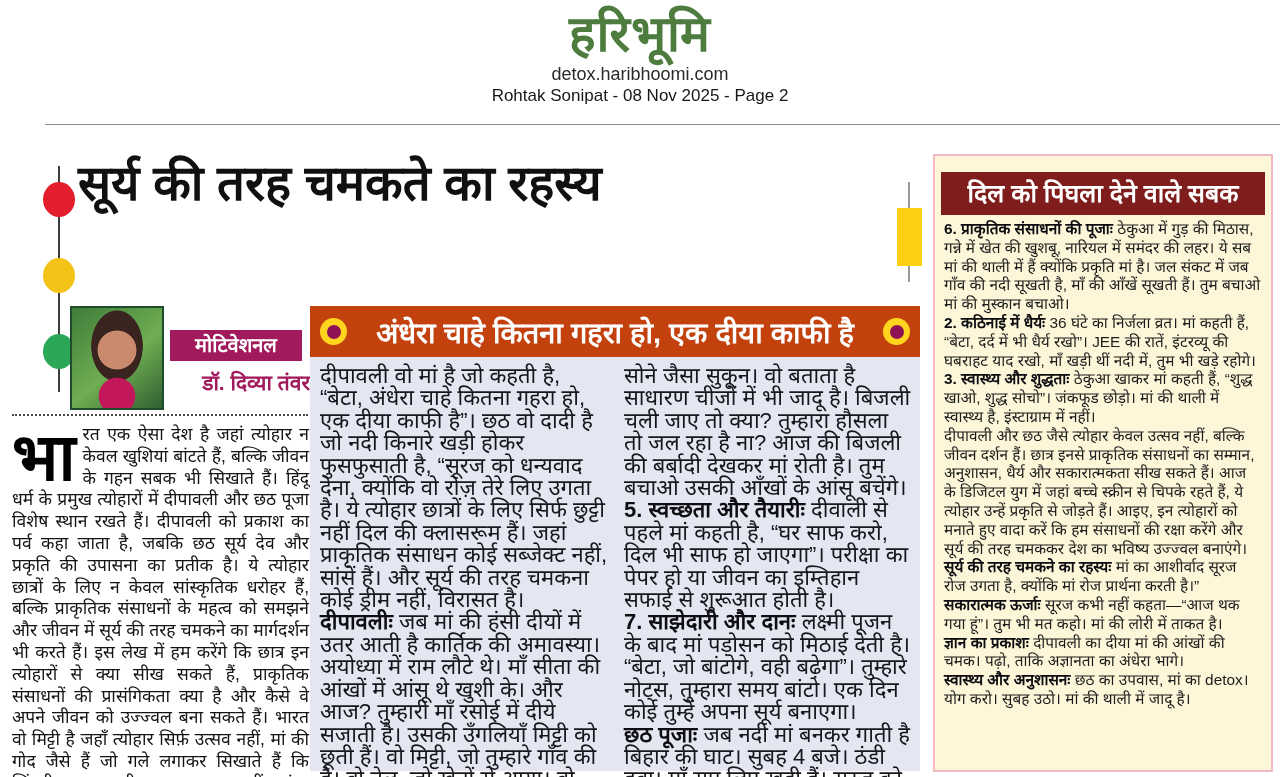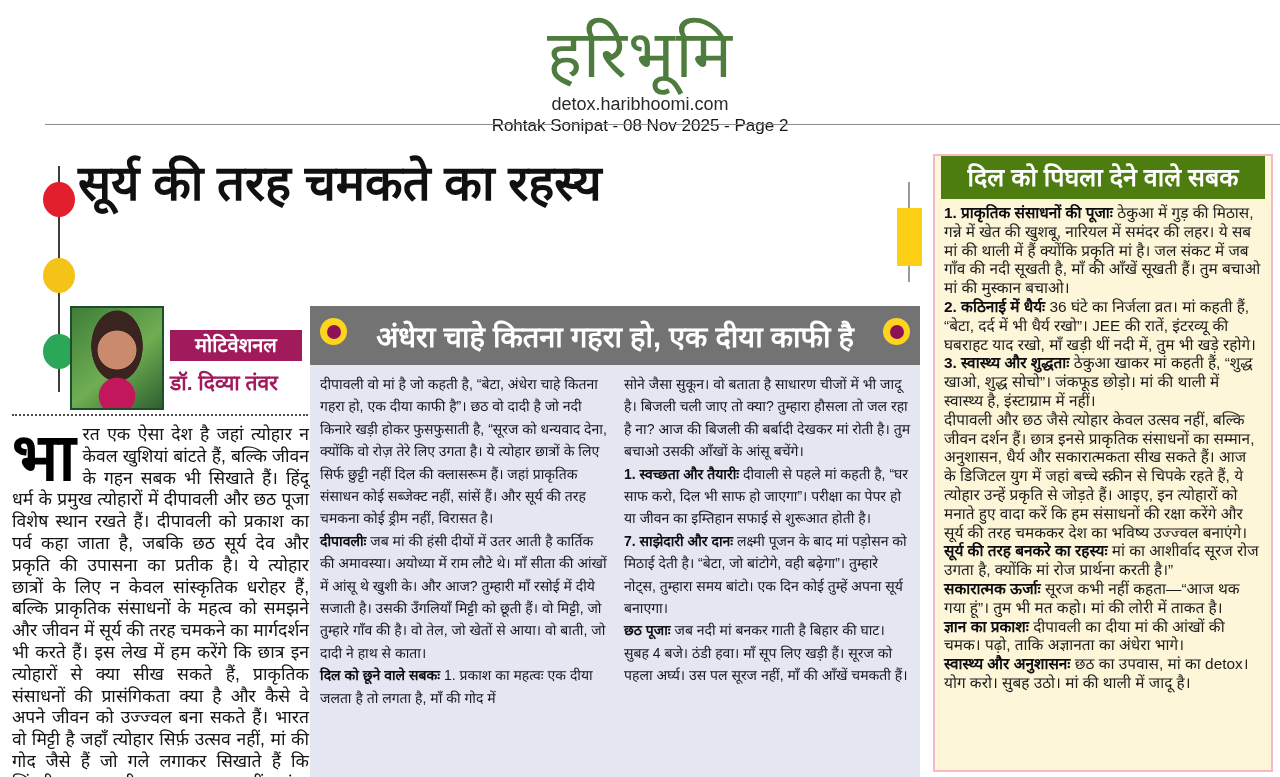--- a/index.html
+++ b/index.html
@@ -3,21 +3,21 @@
 <meta charset="utf-8">
 <style>
   html,body { margin:0; padding:0; background:#fff; }
   .page {
     position:relative; width:1280px; height:777px; background:#ffffff;
     font-family:"Liberation Sans","DejaVu Sans",sans-serif; overflow:hidden; color:#111;
   }
 
   
   .masthead { position:absolute; top:0; left:0; width:100%; text-align:center; }
-  .logo { margin-top:18px; font-size:66px; font-weight:400; color:#4d7c3e; line-height:1.12; letter-spacing:1px; }
+  .logo { margin-top:6px; font-size:50px; font-weight:700; color:#4d7c3e; line-height:1.12; letter-spacing:1px; }
   .site { font-size:18px; color:#2a2a2a; margin-top:2px; }
   .edition { font-size:17px; color:#171717; margin-top:1px; }
   .masthead-rule { position:absolute; top:124px; left:45px; right:0; height:0; border-top:1.5px solid #8d8d8d; }
 
   
   .rail { position:absolute; left:40px; top:166px; width:38px; height:226px; }
   .rail-line { position:absolute; left:18px; top:0; bottom:0; width:2px; background:#3c3c3c; }
   .dot { position:absolute; left:3px; width:32px; height:35px; border-radius:50%; }
   .dot-red { top:16px; background:#e41f2d; }
   .dot-yellow { top:92px; background:#f3c317; }
@@ -35,42 +35,42 @@
   .author { position:absolute; left:70px; top:306px; width:204px; height:110px; }
   .author-photo {
     position:absolute; left:0; top:0; width:94px; height:104px; border:2px solid #1d4d2b; box-sizing:border-box;
     background:
       radial-gradient(circle at 50% 88%, #c2185b 0 18%, transparent 19%),
       radial-gradient(circle at 50% 42%, #c98a6d 0 26%, transparent 27%),
       radial-gradient(ellipse at 50% 38%, #3a2420 0 40%, transparent 41%),
       linear-gradient(140deg,#3f7d3a,#6fae52 55%,#2f5f31);
   }
   .author-tag { position:absolute; left:100px; top:24px; width:132px; height:31px; background:#a01a5c; color:#fff; font-weight:bold; font-size:20px; text-align:center; line-height:31px; }
-  .author-name { position:absolute; left:100px; top:62px; width:140px; color:#a01a5c; font-weight:bold; font-size:21px; text-align:left; }
+  .author-name { position:absolute; left:100px; top:62px; width:140px; color:#a01a5c; font-weight:bold; font-size:21px; text-align:right; }
   .dotted-rule { position:absolute; left:12px; top:414px; width:296px; border-top:2px dotted #4a4a4a; }
 
   
   .intro { position:absolute; left:12px; top:424px; width:297px; font-size:17.5px; line-height:21.8px; text-align:justify; color:#141414; }
   .dropcap { float:left; font-size:66px; line-height:56px; font-weight:800; margin:5px 7px 0 0; color:#000; }
 
   
   .feature { position:absolute; left:310px; top:306px; width:610px; height:465px; }
-  .feature-head { position:relative; height:59px; background:#737373; display:flex; align-items:center; justify-content:center; }
+  .feature-head { position:relative; height:51px; background:#c2410c; display:flex; align-items:center; justify-content:center; }
   .feature-title { color:#ffffff; font-weight:bold; font-size:29px; }
   .orn { position:absolute; top:12px; width:27px; height:27px; border-radius:50%; background:#ffd41e; display:flex; }
   .orn-left { left:10px; } .orn-right { right:10px; }
   .orn-dot { width:14px; height:14px; border-radius:50%; background:#8e1055; margin:auto; }
   .feature-body { background:#e4e7f1; height:414px; box-sizing:border-box; display:flex; gap:16px; padding:8px 8px 6px 10px; }
-  .fcol { width:50%; font-size:14px; line-height:22.4px; color:#16161c; }
+  .fcol { width:50%; font-size:22px; line-height:22.4px; color:#16161c; }
   .fcol p { margin:0; }
   .fcol b, .sidebar-body b { font-weight:bold; color:#0d0d12; }
 
   
   .sidebar { position:absolute; left:933px; top:154px; width:340px; height:618px; background:#fdf6d9; border:2px solid #f3b9c4; box-sizing:border-box; }
-  .sidebar-head { margin:0 6px 4px 6px; height:43px; background:#4d7c0f; color:#fff; font-size:25px; font-weight:bold; text-align:center; line-height:43px; }
+  .sidebar-head { margin:16px 6px 4px 6px; height:43px; background:#7f1d1d; color:#fff; font-size:25px; font-weight:bold; text-align:center; line-height:43px; }
   .sidebar-body { padding:1px 9px 0 9px; font-size:15.4px; line-height:18.8px; color:#1c1c1c; text-align:left; }
   .sidebar-body p { margin:0; }
 </style>
 </head>
 <body>
 
 <div class="page">
 
   <div class="masthead">
     <div class="logo">हरिभूमि</div>
@@ -117,34 +117,34 @@
         </span>
     </div>
     <div class="feature-body">
       <div class="fcol">
           <p>दीपावली वो मां है जो कहती है, “बेटा, अंधेरा चाहे कितना गहरा हो, एक दीया काफी है”। छठ वो दादी है जो नदी किनारे खड़ी होकर फुसफुसाती है, “सूरज को धन्यवाद देना, क्योंकि वो रोज़ तेरे लिए उगता है। ये त्योहार छात्रों के लिए सिर्फ छुट्टी नहीं दिल की क्लासरूम हैं। जहां प्राकृतिक संसाधन कोई सब्जेक्ट नहीं, सांसें हैं। और सूर्य की तरह चमकना कोई ड्रीम नहीं, विरासत है।</p>
           <p><b>दीपावलीः </b>जब मां की हंसी दीयों में उतर आती है कार्तिक की अमावस्या। अयोध्या में राम लौटे थे। माँ सीता की आंखों में आंसू थे खुशी के। और आज? तुम्हारी माँ रसोई में दीये सजाती है। उसकी उँगलियाँ मिट्टी को छूती हैं। वो मिट्टी, जो तुम्हारे गाँव की है। वो तेल, जो खेतों से आया। वो बाती, जो दादी ने हाथ से काता।</p>
           <p><b>दिल को छूने वाले सबकः </b>1. प्रकाश का महत्वः एक दीया जलता है तो लगता है, माँ की गोद में</p>
         </div>
       <div class="fcol">
           <p>सोने जैसा सुकून। वो बताता है साधारण चीजों में भी जादू है। बिजली चली जाए तो क्या? तुम्हारा हौसला तो जल रहा है ना? आज की बिजली की बर्बादी देखकर मां रोती है। तुम बचाओ उसकी आँखों के आंसू बचेंगे।</p>
-          <p><b>1. स्वच्छता और तैयारीः </b>दीवाली से पहले मां कहती है, “घर साफ करो, दिल भी साफ हो जाएगा”। परीक्षा का पेपर हो या जीवन का इम्तिहान सफाई से शुरूआत होती है।</p>
+          <p><b>5. स्वच्छता और तैयारीः </b>दीवाली से पहले मां कहती है, “घर साफ करो, दिल भी साफ हो जाएगा”। परीक्षा का पेपर हो या जीवन का इम्तिहान सफाई से शुरूआत होती है।</p>
           <p><b>7. साझेदारी और दानः </b>लक्ष्मी पूजन के बाद मां पड़ोसन को मिठाई देती है। “बेटा, जो बांटोगे, वही बढ़ेगा”। तुम्हारे नोट्स, तुम्हारा समय बांटो। एक दिन कोई तुम्हें अपना सूर्य बनाएगा।</p>
           <p><b>छठ पूजाः </b>जब नदी मां बनकर गाती है बिहार की घाट। सुबह 4 बजे। ठंडी हवा। माँ सूप लिए खड़ी हैं। सूरज को पहला अर्घ्य। उस पल सूरज नहीं, माँ की आँखें चमकती हैं।</p>
         </div>
     </div>
   </div>
 
   <div class="sidebar">
     <div class="sidebar-head">दिल को पिघला देने वाले सबक</div>
     <div class="sidebar-body">
-        <p><b>1. प्राकृतिक संसाधनों की पूजाः </b>ठेकुआ में गुड़ की मिठास, गन्ने में खेत की खुशबू, नारियल में समंदर की लहर। ये सब मां की थाली में हैं क्योंकि प्रकृति मां है। जल संकट में जब गाँव की नदी सूखती है, माँ की आँखें सूखती हैं। तुम बचाओ मां की मुस्कान बचाओ।</p>
+        <p><b>6. प्राकृतिक संसाधनों की पूजाः </b>ठेकुआ में गुड़ की मिठास, गन्ने में खेत की खुशबू, नारियल में समंदर की लहर। ये सब मां की थाली में हैं क्योंकि प्रकृति मां है। जल संकट में जब गाँव की नदी सूखती है, माँ की आँखें सूखती हैं। तुम बचाओ मां की मुस्कान बचाओ।</p>
         <p><b>2. कठिनाई में धैर्यः </b>36 घंटे का निर्जला व्रत। मां कहती हैं, “बेटा, दर्द में भी धैर्य रखो”। JEE की रातें, इंटरव्यू की घबराहट याद रखो, माँ खड़ी थीं नदी में, तुम भी खड़े रहोगे।</p>
         <p><b>3. स्वास्थ्य और शुद्धताः </b>ठेकुआ खाकर मां कहती हैं, “शुद्ध खाओ, शुद्ध सोचो”। जंकफूड छोड़ो। मां की थाली में स्वास्थ्य है, इंस्टाग्राम में नहीं।</p>
         <p>दीपावली और छठ जैसे त्योहार केवल उत्सव नहीं, बल्कि जीवन दर्शन हैं। छात्र इनसे प्राकृतिक संसाधनों का सम्मान, अनुशासन, धैर्य और सकारात्मकता सीख सकते हैं। आज के डिजिटल युग में जहां बच्चे स्क्रीन से चिपके रहते हैं, ये त्योहार उन्हें प्रकृति से जोड़ते हैं। आइए, इन त्योहारों को मनाते हुए वादा करें कि हम संसाधनों की रक्षा करेंगे और सूर्य की तरह चमककर देश का भविष्य उज्ज्वल बनाएंगे।</p>
-        <p><b>सूर्य की तरह बनकरे का रहस्यः </b>मां का आशीर्वाद सूरज रोज उगता है, क्योंकि मां रोज प्रार्थना करती है।”</p>
+        <p><b>सूर्य की तरह चमकने का रहस्यः </b>मां का आशीर्वाद सूरज रोज उगता है, क्योंकि मां रोज प्रार्थना करती है।”</p>
         <p><b>सकारात्मक ऊर्जाः </b>सूरज कभी नहीं कहता—“आज थक गया हूं”। तुम भी मत कहो। मां की लोरी में ताकत है।</p>
         <p><b>ज्ञान का प्रकाशः </b>दीपावली का दीया मां की आंखों की चमक। पढ़ो, ताकि अज्ञानता का अंधेरा भागे।</p>
         <p><b>स्वास्थ्य और अनुशासनः </b>छठ का उपवास, मां का detox। योग करो। सुबह उठो। मां की थाली में जादू है।</p>
       </div>
   </div>
 
 </div>
 
 </body></html>

